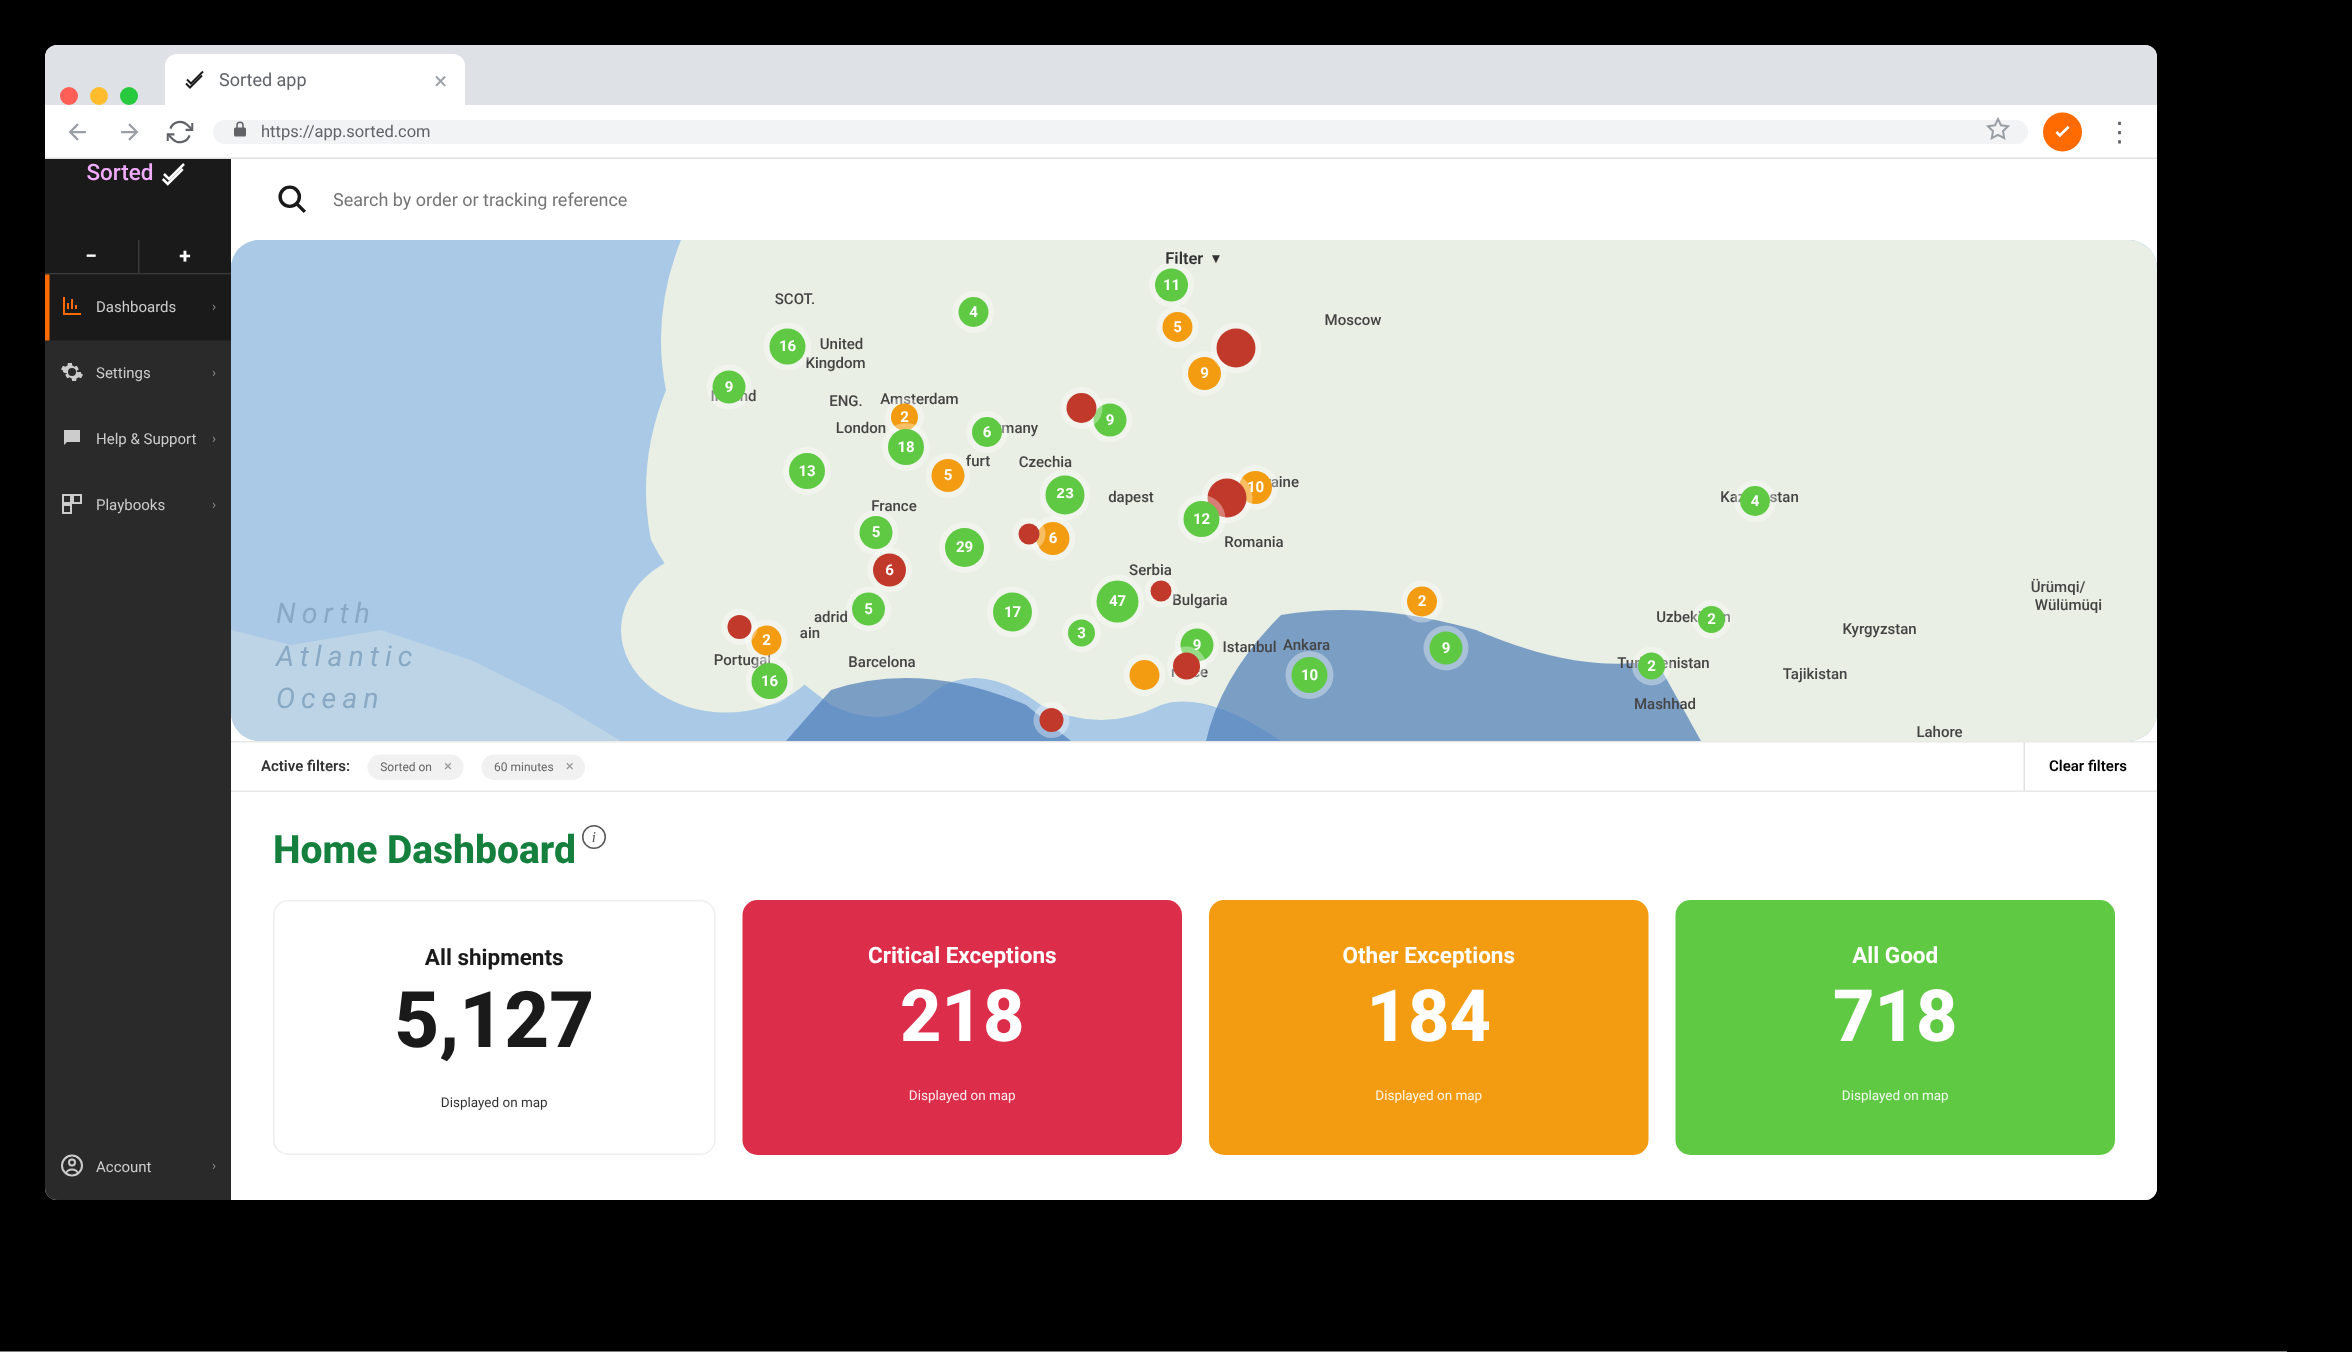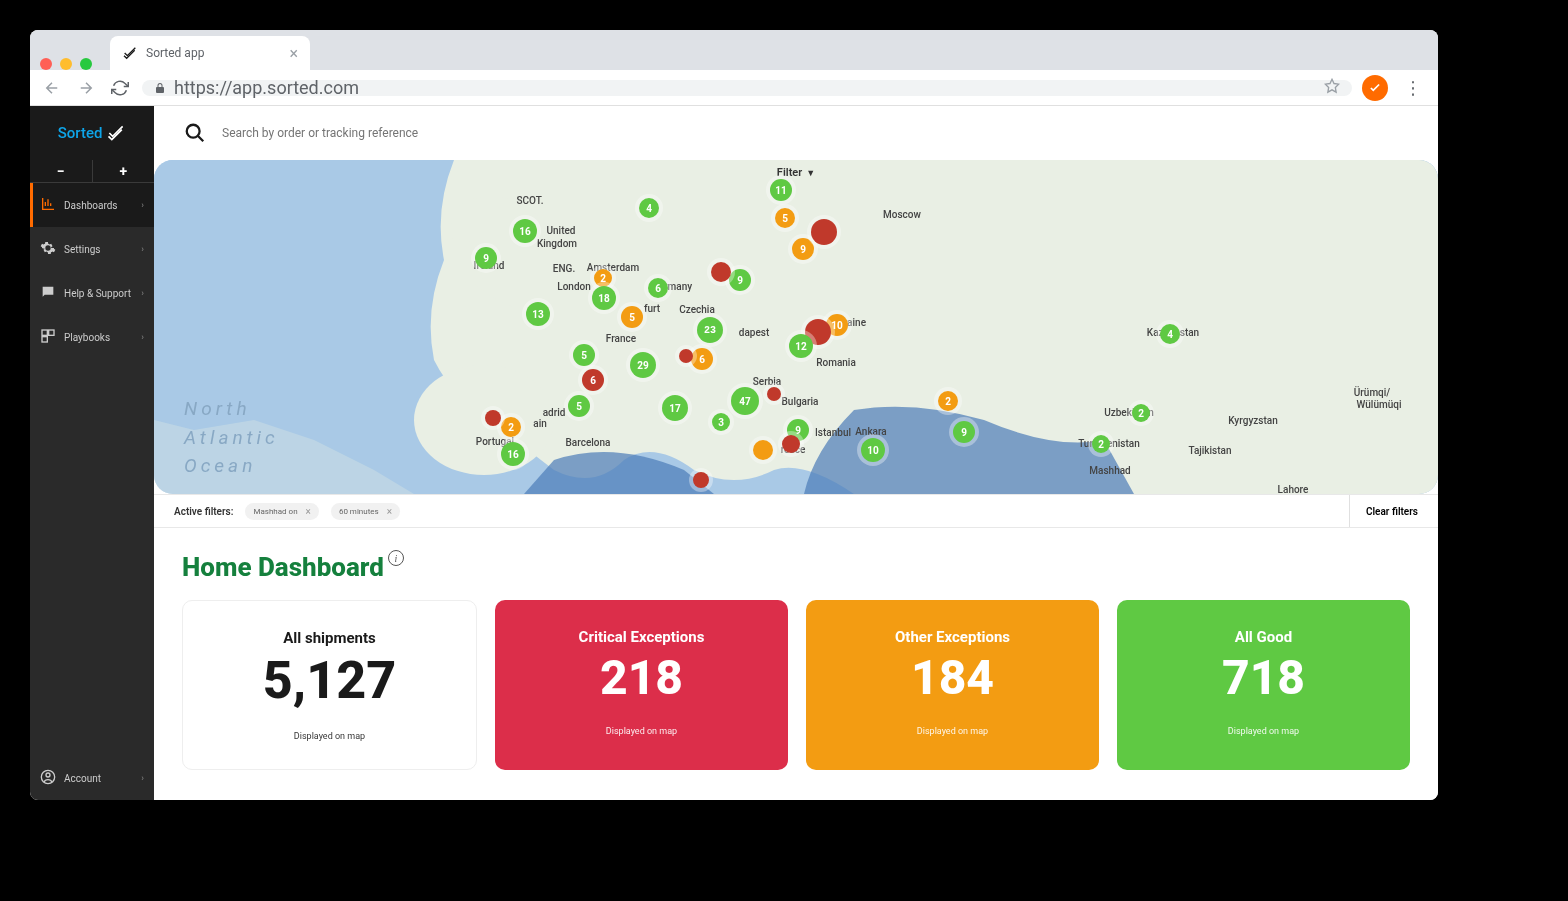--- a/index.html
+++ b/index.html
@@ -14,31 +14,31 @@
 .red { background: #ff5f56; }
 .yellow { background: #ffbd2e; }
 .green-tl { background: #27c93f; }
 .tab { background: #fff; height: 34px; margin-top: 6px; border-radius: 8px 8px 0 0; display: flex; align-items: center; padding: 0 12px; gap: 8px; min-width: 200px; font-size: 12px; color: #5f6368; }
 .tab .fav { width: 16px; height: 16px; display: flex; align-items: center; justify-content: center; }
 .tab .fav svg { width: 16px; height: 16px; }
 .tab .close { margin-left: auto; color: #9aa0a6; font-size: 16px; cursor: pointer; }
 
 .browser-addr { height: 36px; background: #fff; border-bottom: 1px solid #e0e0e0; display: flex; align-items: center; padding: 0 10px; gap: 10px; }
 .nav-btn { width: 24px; height: 24px; display: flex; align-items: center; justify-content: center; color: #9aa0a6; cursor: pointer; }
-.addr-bar { flex: 1; height: 16px; background: #f1f3f4; border-radius: 14px; display: flex; align-items: center; padding: 0 12px; gap: 8px; font-size: 18px; color: #5f6368; }
+.addr-bar { flex: 1; height: 16px; background: #f1f3f4; border-radius: 14px; display: flex; align-items: center; padding: 0 12px; gap: 8px; font-size: 11px; color: #5f6368; }
 .addr-bar .star-icn { margin-left: auto; color: #9aa0a6; }
 .ext-icon { width: 26px; height: 26px; border-radius: 50%; background: #ff6b00; display: flex; align-items: center; justify-content: center; color: #fff; }
 .menu-dots { color: #5f6368; cursor: pointer; font-size: 18px; padding: 0 6px; }
 
 
 .app { position: absolute; top: 76px; left: 0; right: 0; bottom: 0; display: flex; }
 
 
 .sidebar { width: 124px; background: #2a2a2a; color: #ccc; display: flex; flex-direction: column; font-size: 10px; }
-.sidebar-logo { height: 54px; display: flex; align-items: center; justify-content: center; gap: 4px; color: #0ea5e9; font-size: 15px; font-weight: 500; background: #1a1a1a; }
+.sidebar-logo { height: 54px; display: flex; justify-content: center; gap: 4px; color: #f0abfc; font-size: 15px; font-weight: 500; background: #1a1a1a; }
 .sidebar-logo svg { width: 20px; height: 20px; }
 .zoom-row { display: flex; border-bottom: 1px solid #3a3a3a; background:#1a1a1a; }
 .zoom-btn { flex: 1; height: 22px; display: flex; align-items: center; justify-content: center; color: #fff; font-size: 14px; font-weight: bold; cursor: pointer; }
 .zoom-btn:first-child { border-right: 1px solid #3a3a3a; }
 .nav-item { height: 44px; display: flex; align-items: center; padding: 0 10px; gap: 8px; cursor: pointer; position: relative; }
 .nav-item.active { background: #1a1a1a; border-left: 3px solid #ff6b00; padding-left: 7px; }
 .nav-item .icn { width: 16px; color: #ff6b00; }
 .nav-item:not(.active) .icn { color: #ccc; }
 .nav-item .chev { margin-left: auto; color: #888; font-size: 9px; }
 .sidebar-bottom { margin-top: auto; }
@@ -224,21 +224,21 @@
             <div class="map-text" style="left: 361px; top: 40px;">SCOT.</div>
             <div class="map-text" style="left: 392px; top: 70px;">United</div>
             <div class="map-text" style="left: 388px; top: 83px;">Kingdom</div>
             <div class="map-text" style="left: 395px; top: 108px;">ENG.</div>
             <div class="map-text" style="left: 320px; top: 105px;">Ireland</div>
             <div class="map-text" style="left: 444px; top: 107px;">Amsterdam</div>
             <div class="map-text" style="left: 405px; top: 126px;">London</div>
             <div class="map-text" style="left: 503px; top: 126px;">Germany</div>
             <div class="map-text" style="left: 528px; top: 149px;">Czechia</div>
             <div class="map-text" style="left: 483px; top: 148px;">furt</div>
-            <div class="map-text" style="left: 452px; top: 178px;">France</div>
+            <div class="map-text" style="left: 427px; top: 178px;">France</div>
             <div class="map-text" style="left: 585px; top: 172px;">dapest</div>
             <div class="map-text" style="left: 667px; top: 202px;">Romania</div>
             <div class="map-text" style="left: 680px; top: 162px;">Ukraine</div>
             <div class="map-text" style="left: 598px; top: 221px;">Serbia</div>
             <div class="map-text" style="left: 631px; top: 241px;">Bulgaria</div>
             <div class="map-text" style="left: 664px; top: 272px;">Istanbul</div>
             <div class="map-text" style="left: 702px; top: 271px;">Ankara</div>
             <div class="map-text" style="left: 624px; top: 289px;">reece</div>
             <div class="map-text" style="left: 385px; top: 252px;">adrid</div>
             <div class="map-text" style="left: 419px; top: 282px;">Barcelona</div>
@@ -296,21 +296,21 @@
             <div class="map-bubble bub-green" style="left: 810px; top: 272px; width: 22px; height: 22px;">9</div>
             <div class="map-bubble bub-green" style="left: 947px; top: 284px; width: 18px; height: 18px;">2</div>
             <div class="map-bubble bub-green" style="left: 1016px; top: 174px; width: 20px; height: 20px;">4</div>
             <div class="map-bubble bub-green" style="left: 987px; top: 253px; width: 18px; height: 18px;">2</div>
           </div>
       </div>
 
       <div class="filters-row">
         <span class="lbl">Active filters:</span>
         <span class="filter-chip">
-          <span>Mashhad on</span>
+          <span>Sorted on</span>
           <span class="x">×</span>
         </span>
         <span class="filter-chip">
           <span>60 minutes</span>
           <span class="x">×</span>
         </span>
         <span class="clear-filters">Clear filters</span>
       </div>
 
       <div class="dash-title">

